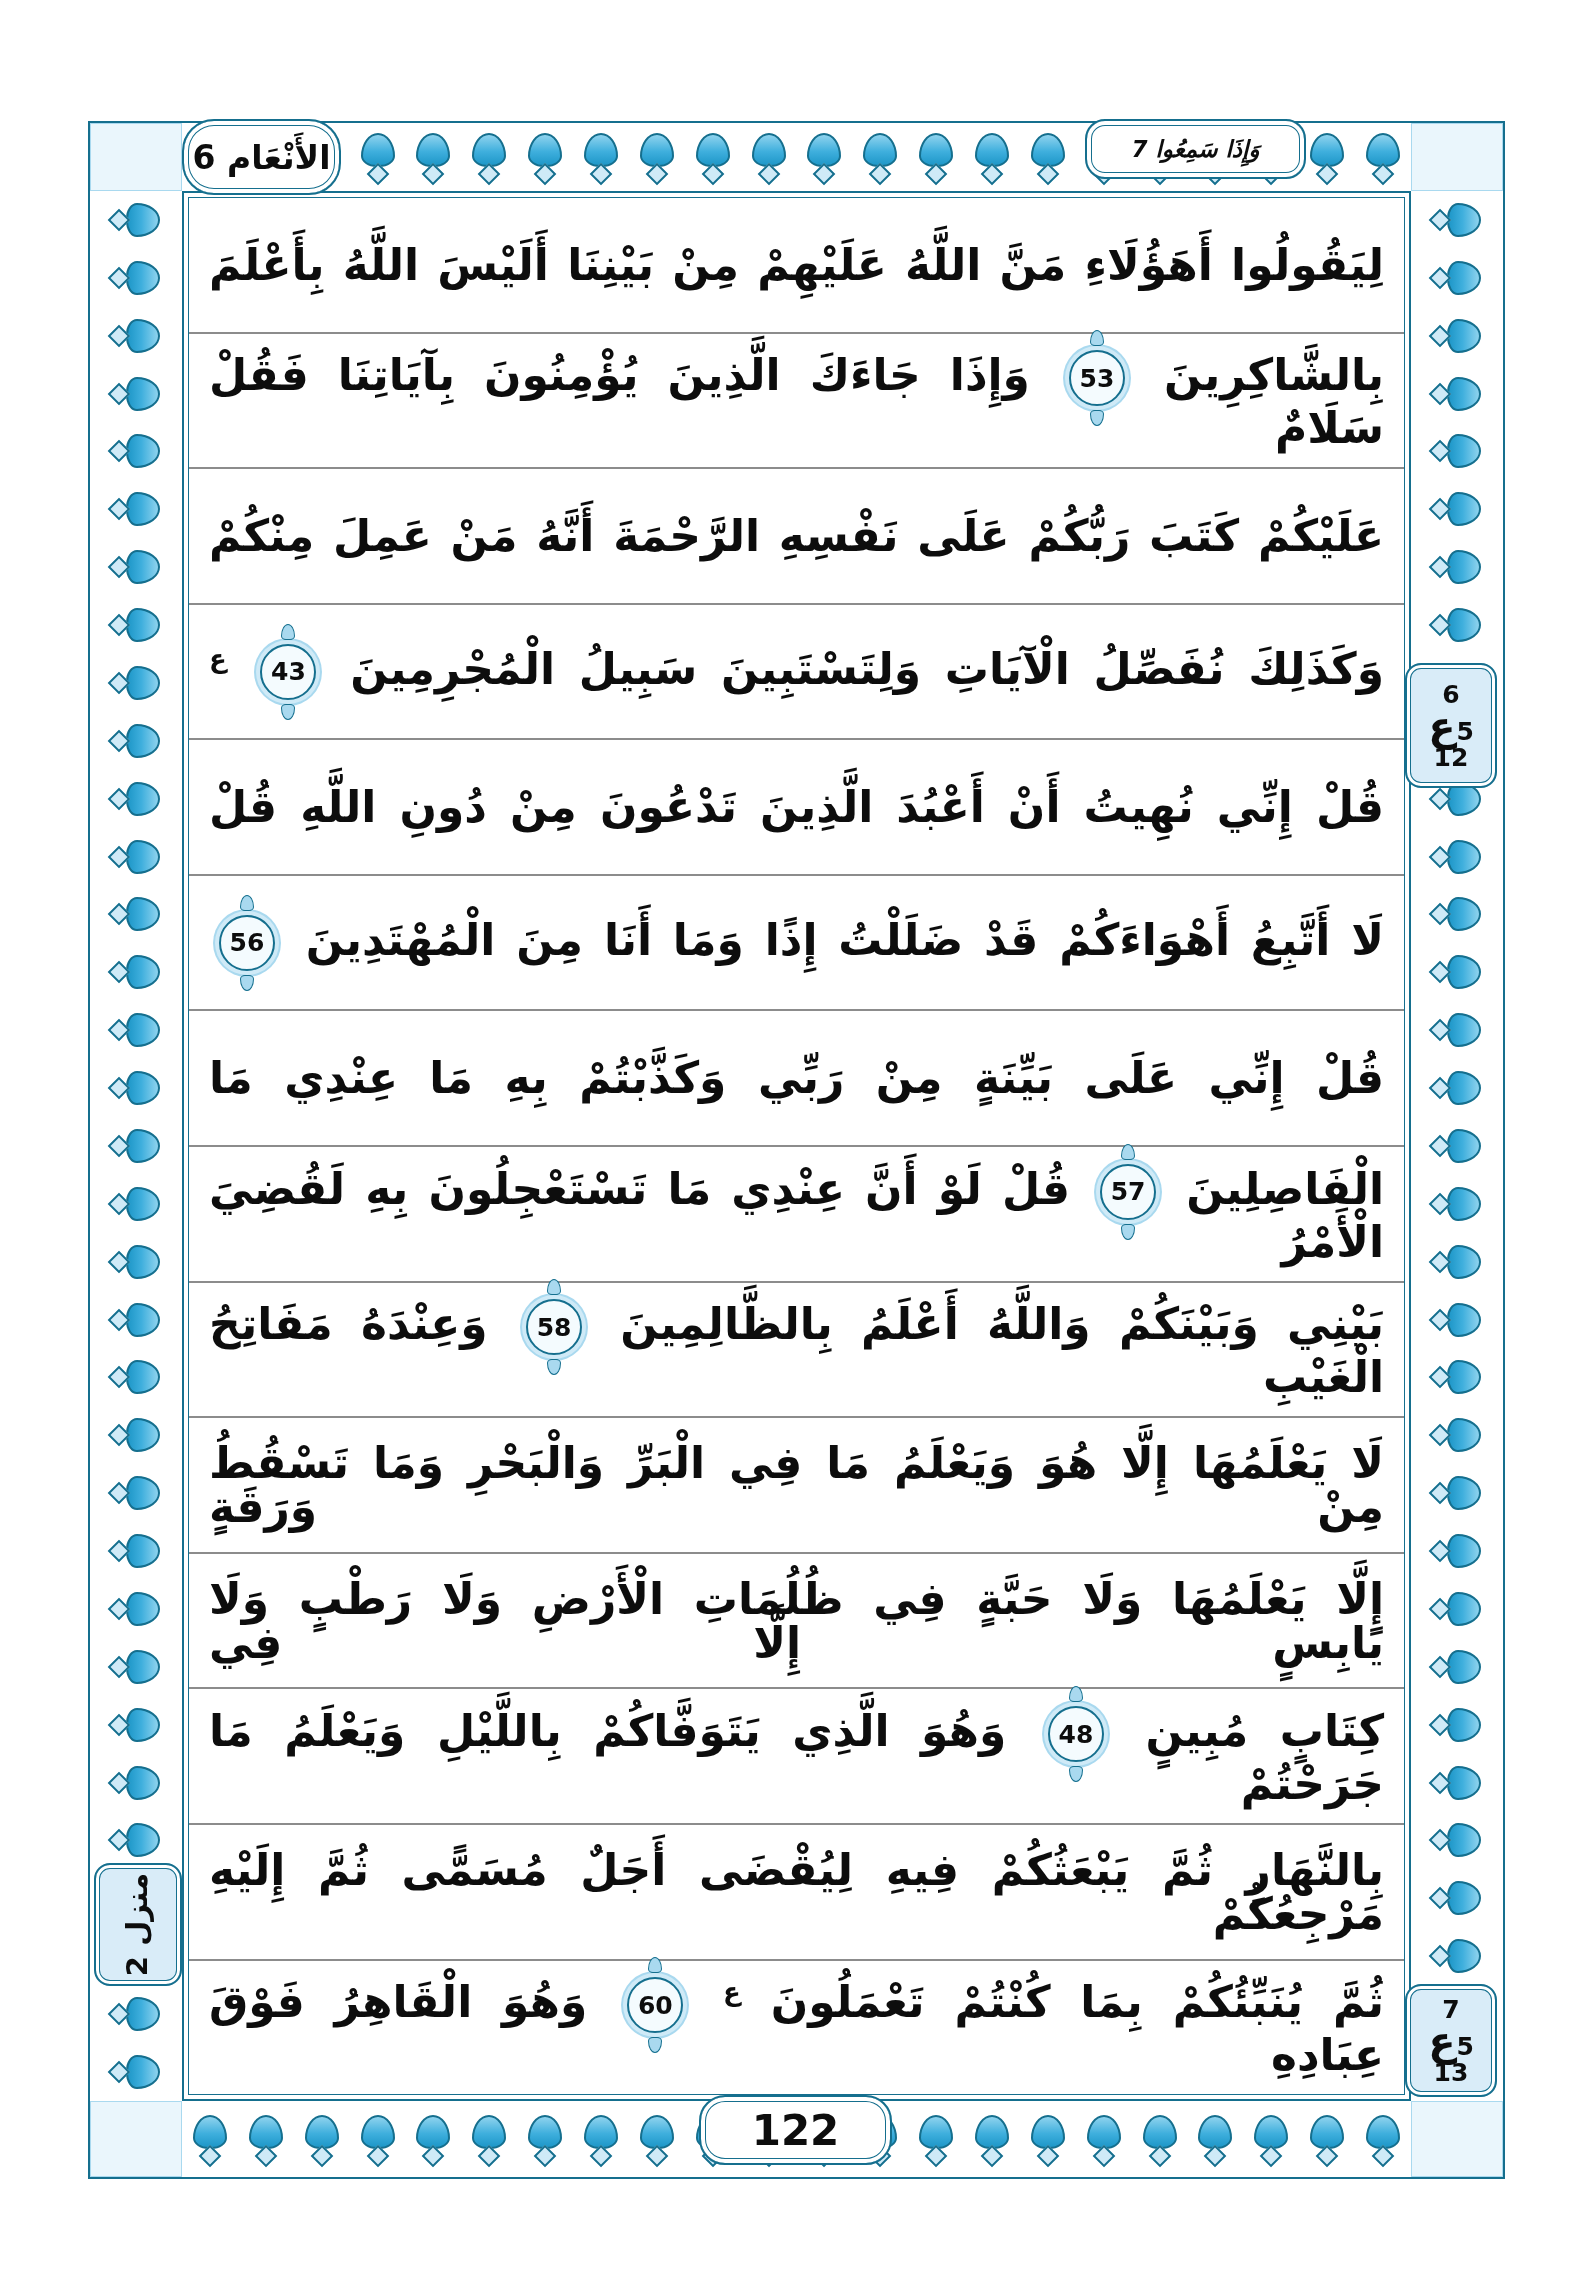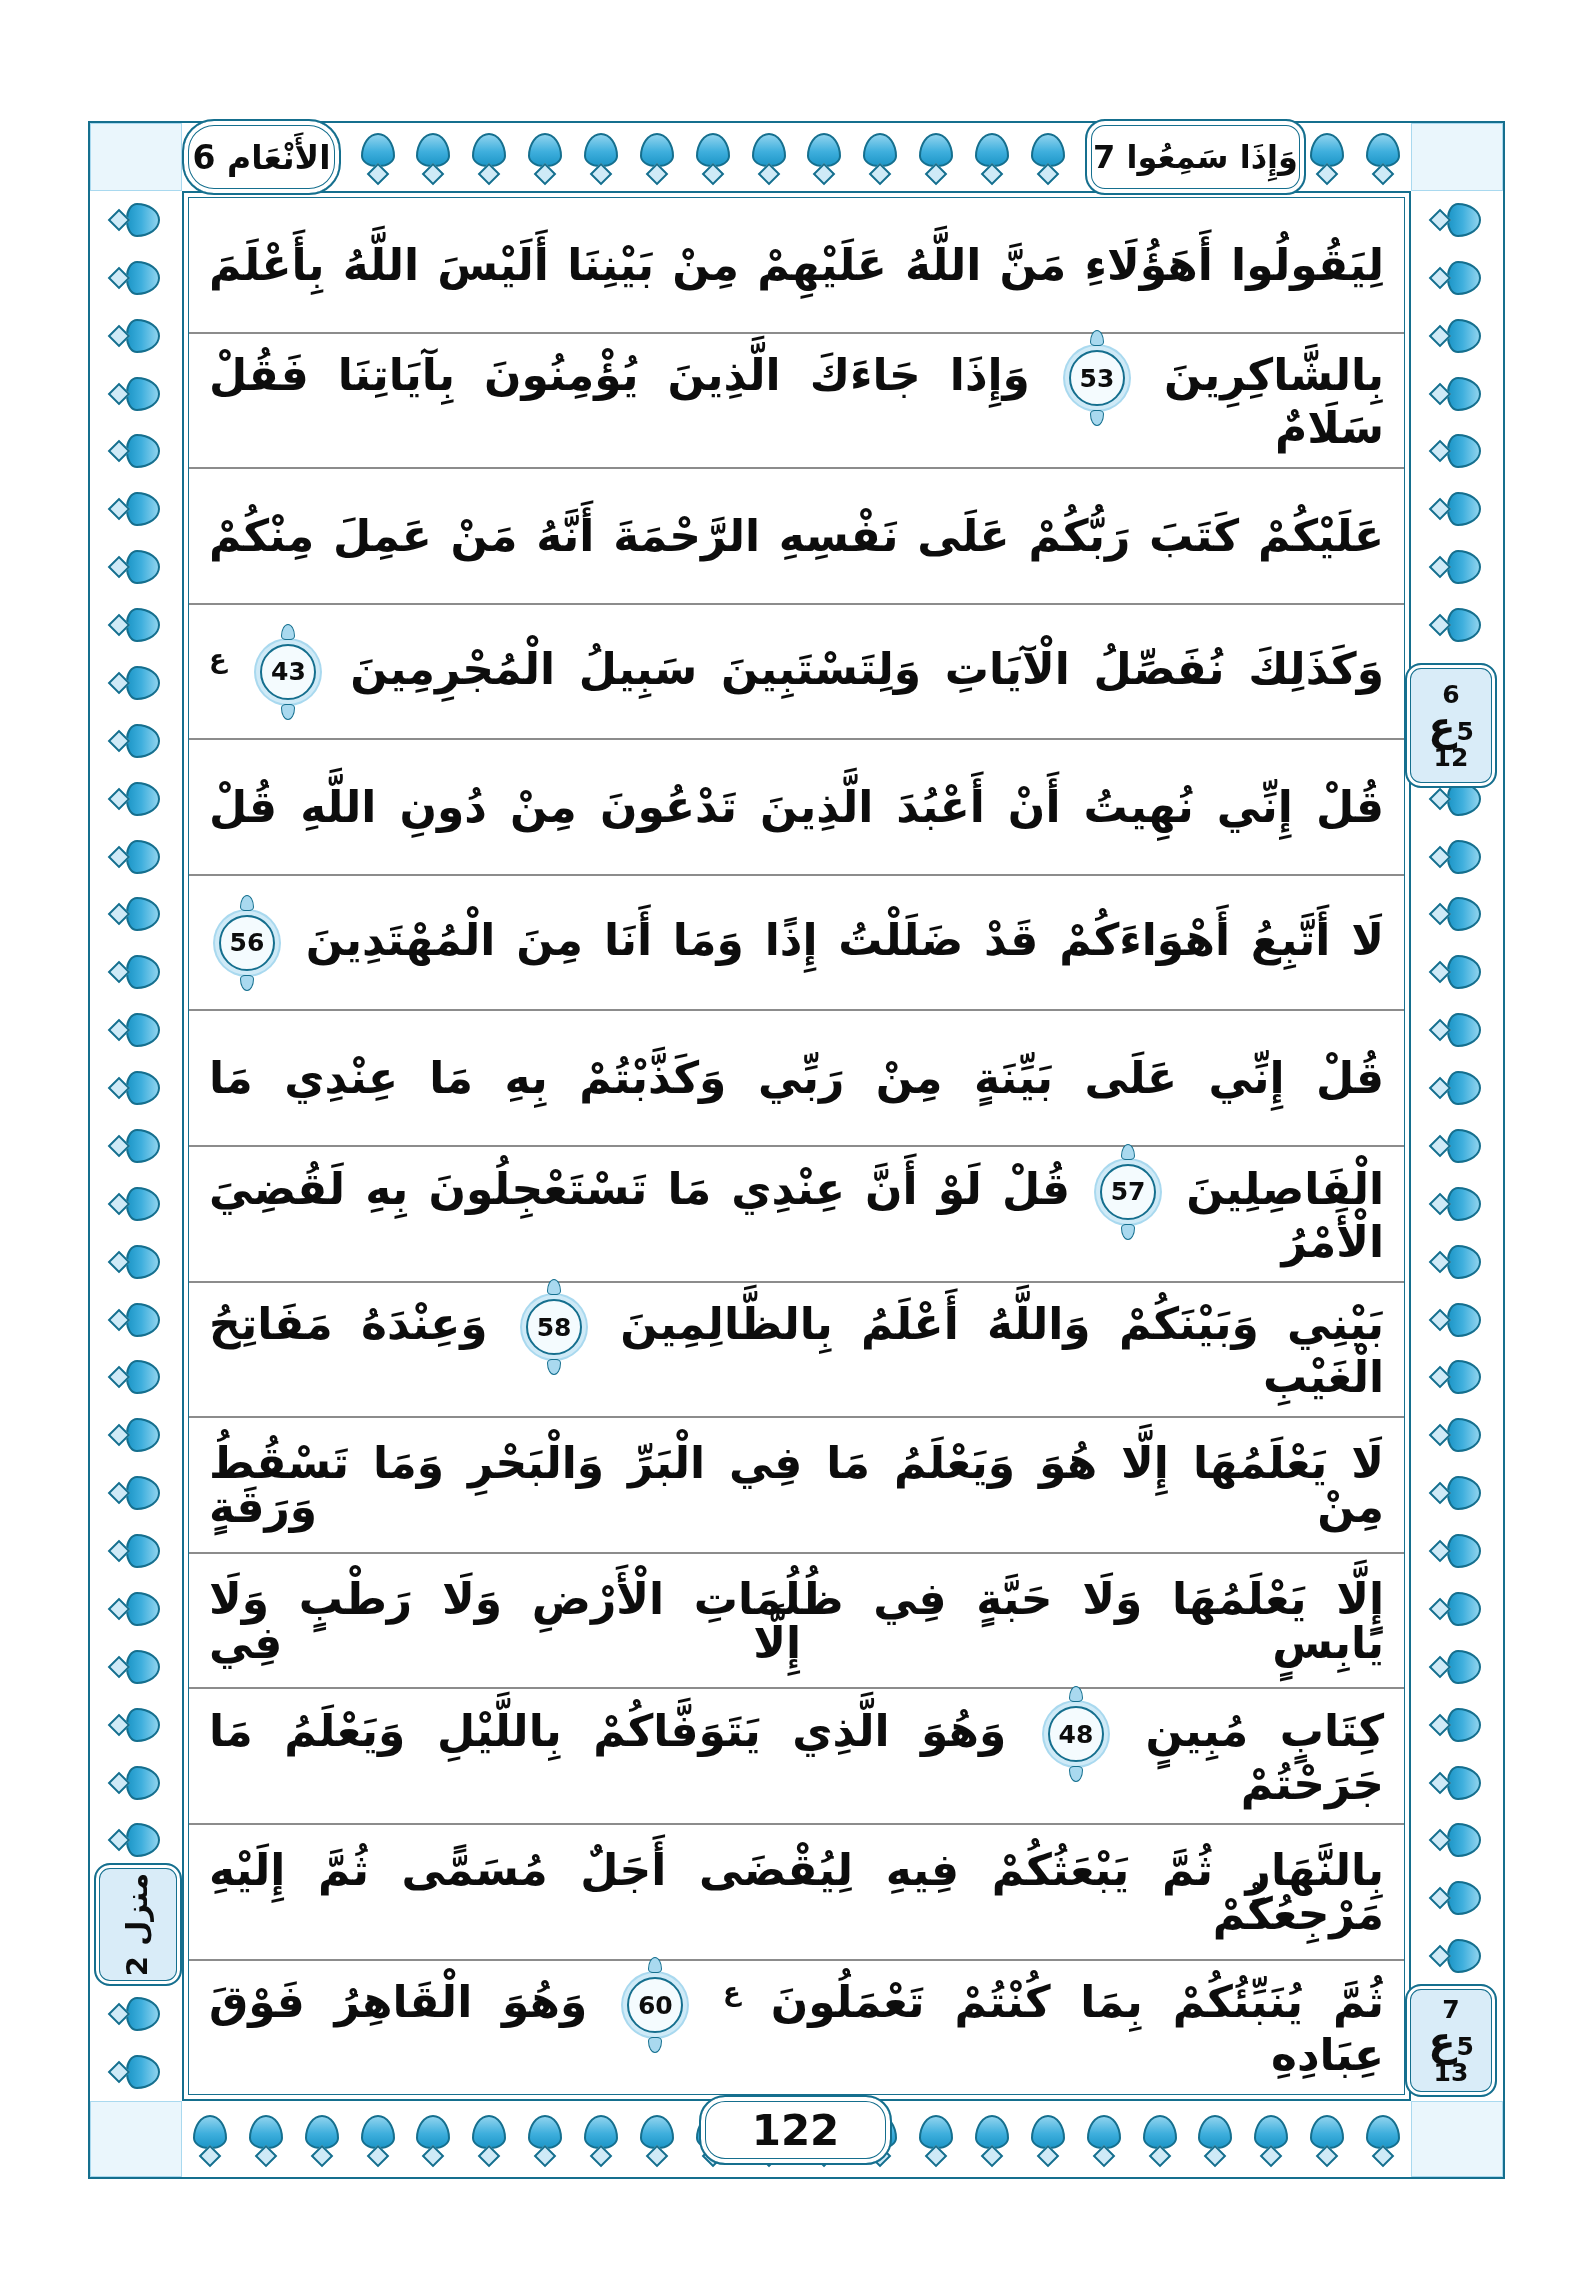--- a/index.html
+++ b/index.html
@@ -50,21 +50,21 @@
   .ayah::after{bottom:-22px;transform:translateX(-50%) rotate(180deg);}
   .ayah-num{font-size:25px;font-weight:700;line-height:1;}
   .ain{font-size:26px;font-weight:700;vertical-align:super;}
 
   
   .cart{position:absolute;background:#fff;border:2px solid var(--teal);
     box-shadow:inset 0 0 0 4px #fff,inset 0 0 0 5px var(--teal);
     display:flex;align-items:center;justify-content:center;direction:rtl;
     font-weight:700;z-index:3;}
   .cart-surah{left:182px;top:119px;width:159px;height:76px;border-radius:32px;font-size:33px;}
-  .cart-juz{left:1085px;top:119px;width:221px;height:76px;border-radius:20px;font-size:32px;}
+  .cart-juz{left:1085px;top:119px;width:221px;height:60px;border-radius:20px;font-size:23px;font-style:italic;}
   .cart-pageno{left:699px;top:2095px;width:193px;height:70px;border-radius:26px;font-size:42px;direction:ltr;}
 
   
   .rk{position:absolute;background:var(--marker);border:2px solid var(--teal);
     box-shadow:inset 0 0 0 3px #fff,inset 0 0 0 4px var(--teal);
     border-radius:16px;display:flex;flex-direction:column;align-items:center;
     justify-content:center;z-index:3;line-height:1;}
   .rk-upper{left:1405px;top:663px;width:92px;height:125px;}
   .rk-lower{left:1405px;top:1984px;width:92px;height:113px;}
   .rk-n{font-size:25px;font-weight:700;}

